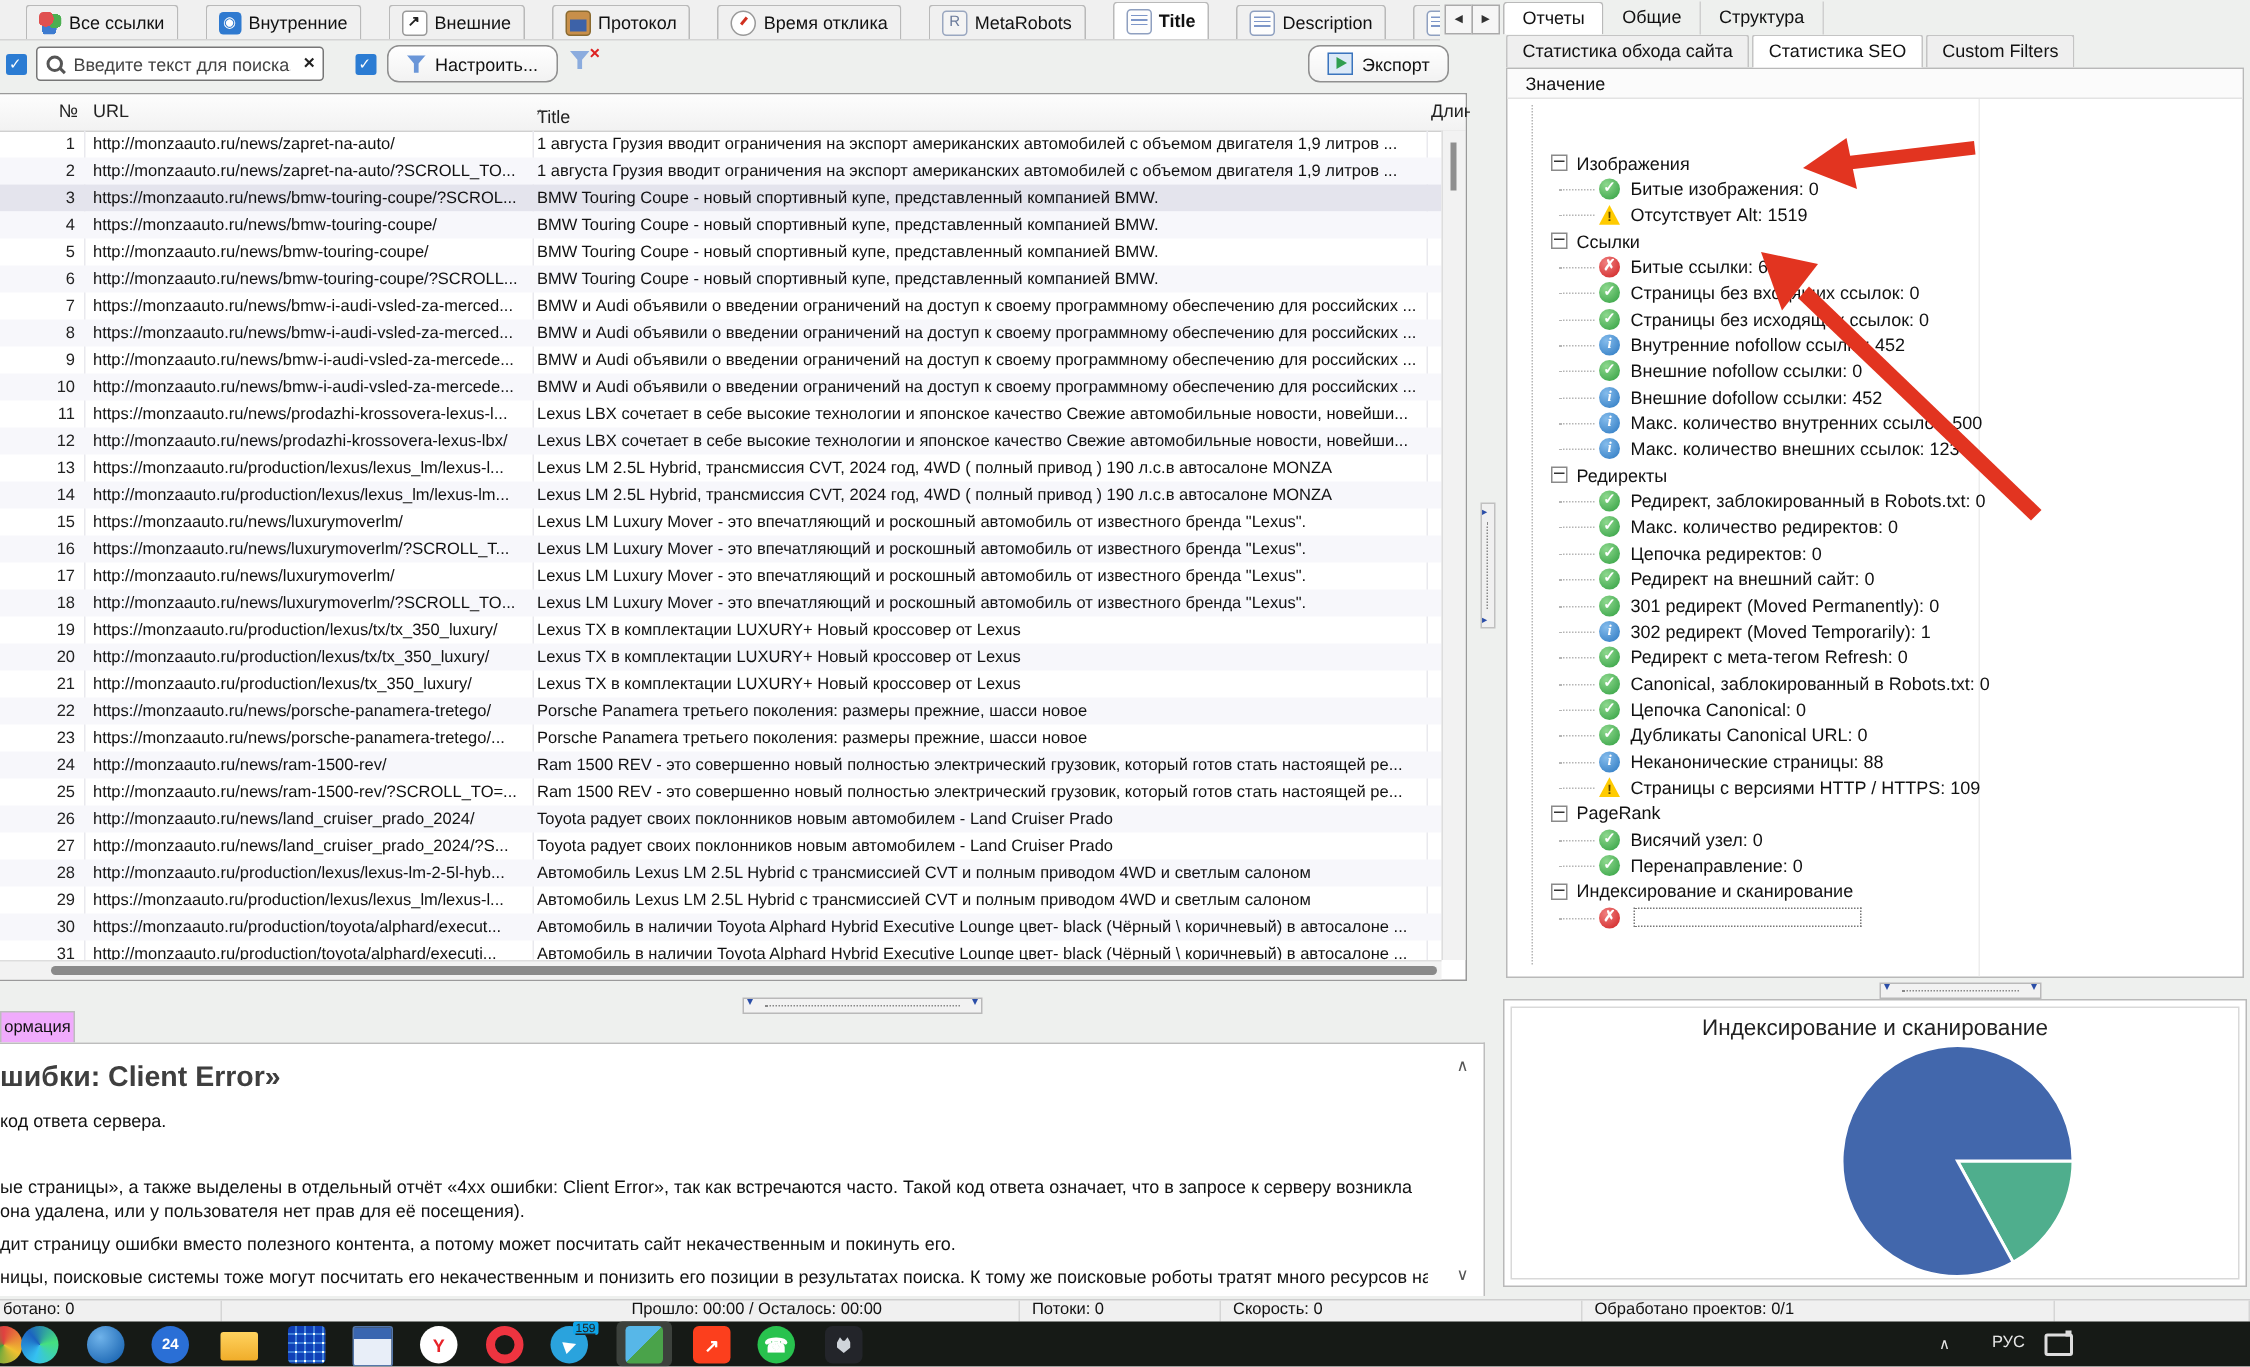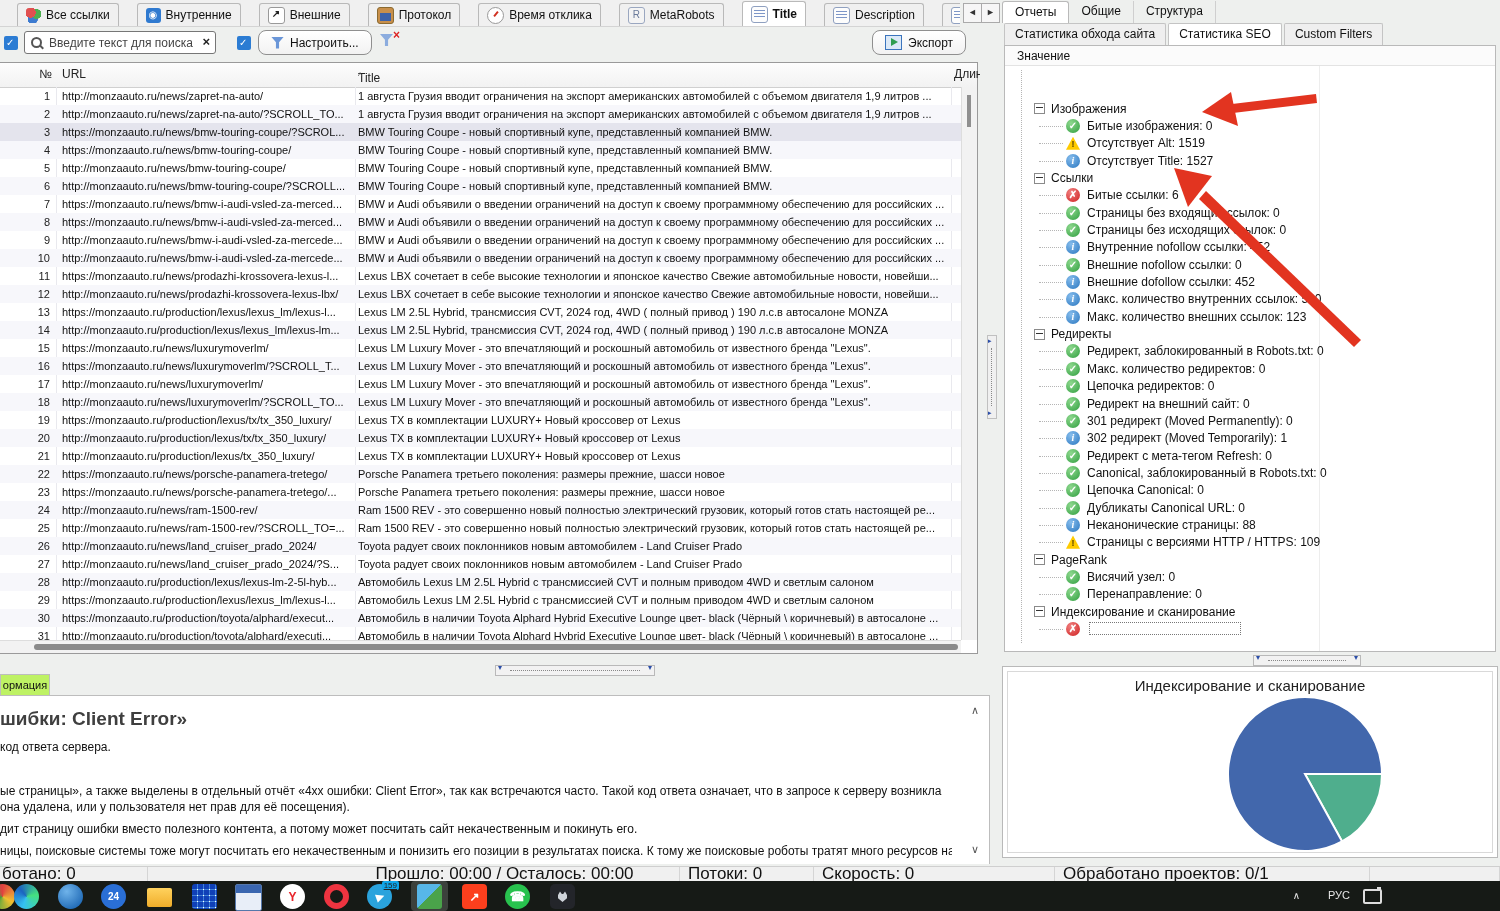--- a/index.html
+++ b/index.html
@@ -77,21 +77,21 @@
   
   .vsplit{position:absolute;left:987px;top:335px;width:8px;height:82px;background:#f0f0f0;border:1px solid #c0c0c0;}
   .vsplit::before,.vsplit::after{content:"▸";position:absolute;left:0px;font-size:7px;color:#2b4ea8;}
   .vsplit::before{top:1px;} .vsplit::after{bottom:1px;}
   .vsplit .dots{position:absolute;left:3px;top:12px;bottom:12px;border-left:1px dotted #888;}
   .hsplit{position:absolute;height:9px;background:#f2f2f2;border:1px solid #b9b9b9;}
   .hsplit::before,.hsplit::after{content:"▾";position:absolute;top:-3px;font-size:8px;color:#2b4ea8;}
   .hsplit::before{left:2px;} .hsplit::after{right:2px;}
   .hsplit .dots{position:absolute;left:14px;right:14px;top:4px;border-top:1px dotted #888;}
   
-  .bp-tab{position:absolute;left:0;top:674px;width:50px;height:21px;background:#bef264;border:1px solid #bdbdbd;
+  .bp-tab{position:absolute;left:0;top:674px;width:50px;height:21px;background:#f0abfc;border:1px solid #bdbdbd;
           border-bottom:none;font-size:11px;text-align:center;line-height:21px;box-sizing:border-box;}
   .bp-content{position:absolute;left:0;top:695px;width:990px;height:169px;background:#fff;
           border-top:1px solid #bdbdbd;border-right:1px solid #bdbdbd;box-sizing:border-box;overflow:hidden;}
   .bp-heading{position:absolute;left:0;top:12px;font-size:19px;font-weight:bold;color:#3f3f3f;white-space:nowrap;}
   .bp-sub{position:absolute;left:0;top:44px;font-size:12px;white-space:nowrap;}
   .p-line{position:absolute;left:0;width:952px;font-size:12px;white-space:nowrap;overflow:hidden;}
   .bp-scroll{position:absolute;right:6px;top:8px;bottom:8px;width:16px;color:#555;font-size:11px;text-align:center;}
   .bp-scroll .up{position:absolute;top:0;left:0;right:0;}
   .bp-scroll .down{position:absolute;bottom:0;left:0;right:0;}
   
@@ -128,21 +128,21 @@
   .cutbox{display:inline-block;width:150px;height:11px;border:1px dotted #777;margin-left:2px;}
   
   .arrows{position:absolute;left:0;top:0;width:1500px;height:911px;pointer-events:none;z-index:50;}
   
   .pie-panel{position:absolute;left:1002px;top:666px;width:496px;height:192px;background:#fff;
              border:1px solid #b9b9b9;box-sizing:border-box;}
   .pie-inner{position:absolute;left:4px;top:4px;right:4px;bottom:4px;border:1px solid #d9d9d9;}
   .pie-title{position:absolute;left:0;right:0;top:10px;text-align:center;font-size:15px;color:#222;}
   
   .status{position:absolute;left:0;top:866px;width:1500px;height:14px;background:#f0f0f0;
-          border-top:1px solid #cfcfcf;display:flex;font-size:17px;}
+          border-top:1px solid #cfcfcf;display:flex;font-size:11px;}
   .status .seg{border-right:1px solid #d5d5d5;padding-left:8px;line-height:13px;box-sizing:border-box;
                white-space:nowrap;overflow:hidden;}
   .status .seg.center{text-align:center;padding-left:0;}
   .status .seg:first-child{padding-left:2px;}
   
   .taskbar{position:absolute;left:0;top:881px;width:1500px;height:30px;background:#161a16;}
   .tk{position:absolute;top:3px;width:25px;height:25px;border-radius:5px;display:flex;align-items:center;
       justify-content:center;color:#fff;font-weight:bold;font-size:12px;}
   .tk .badge{position:absolute;top:-3px;right:-7px;background:#0ea5e9;color:#222;font-size:8px;font-weight:normal;
       padding:0 2px;border-radius:2px;line-height:9px;text-decoration:underline;}
@@ -448,24 +448,20 @@
           <span>Изображения</span>
         </div>
         <div class="tree-row child">
           <span class="ic ok"></span>
           <span>Битые изображения: 0</span>
         </div>
         <div class="tree-row child">
           <span class="ic warn"></span>
           <span>Отсутствует Alt: 1519</span>
         </div>
-        <div class="tree-row child">
-          <span class="ic info"></span>
-          <span>Отсутствует Title: 1527</span>
-        </div>
         <div class="tree-row group">
           <span class="expander"></span>
           <span>Ссылки</span>
         </div>
         <div class="tree-row child">
           <span class="ic error"></span>
           <span>Битые ссылки: 6</span>
         </div>
         <div class="tree-row child">
           <span class="ic ok"></span>

